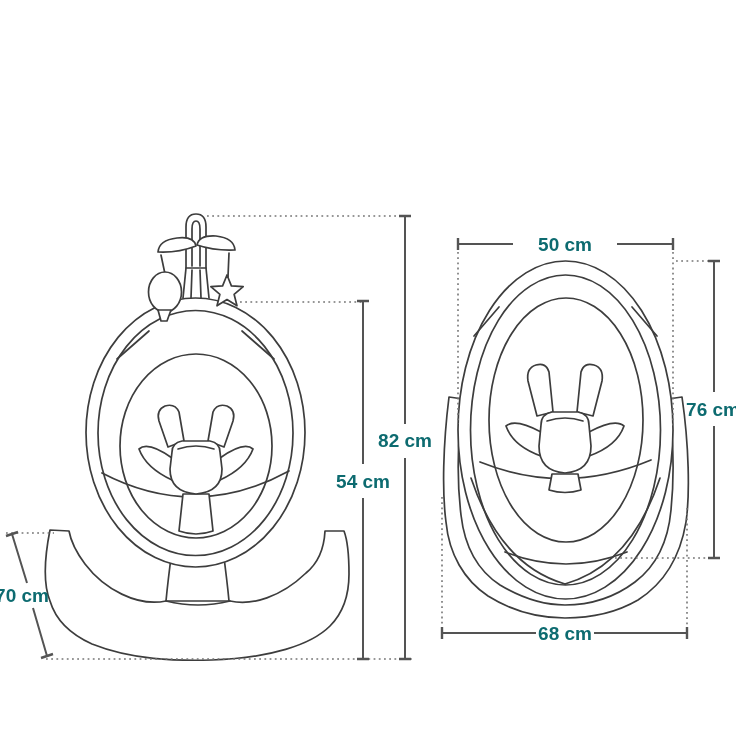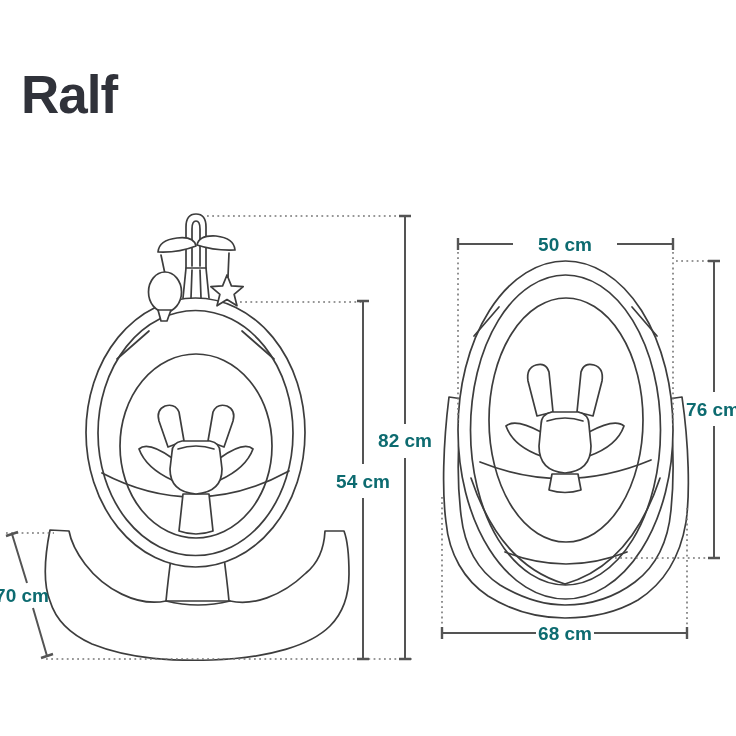--- a/index.html
+++ b/index.html
@@ -34,21 +34,20 @@
     font-size:19px;
     font-weight:bold;
     fill:#0d6b70;
   }
 </style>
 </head>
 <body>
 
 <div class="canvas">
 
-  <h1 class="product-title">Ralf</h1>
 
   <svg width="736" height="736" viewBox="0 0 736 736">
 
     <g>
 
       <g>
         <path class="draw" d="M 172 550 Q 168 580 166 601"></path>
         <path class="draw" d="M 223 550 Q 227 580 229 601"></path>
       </g>
 

